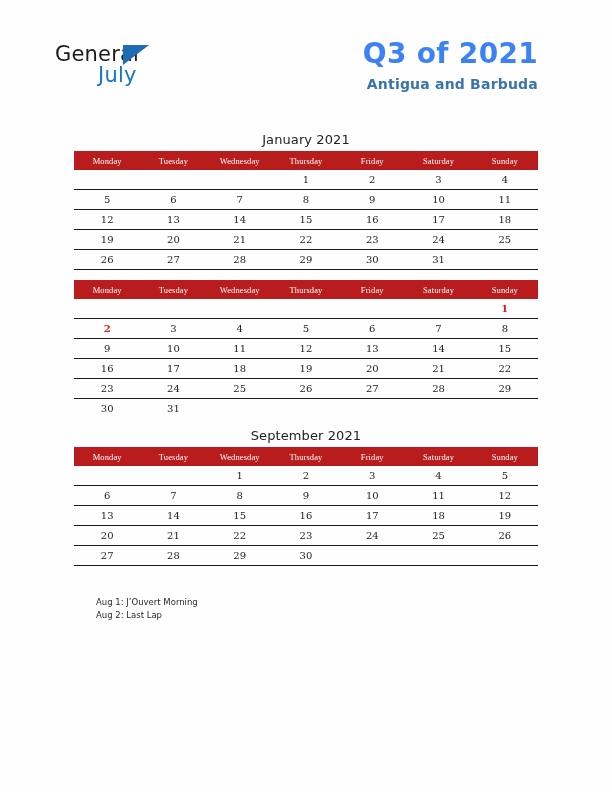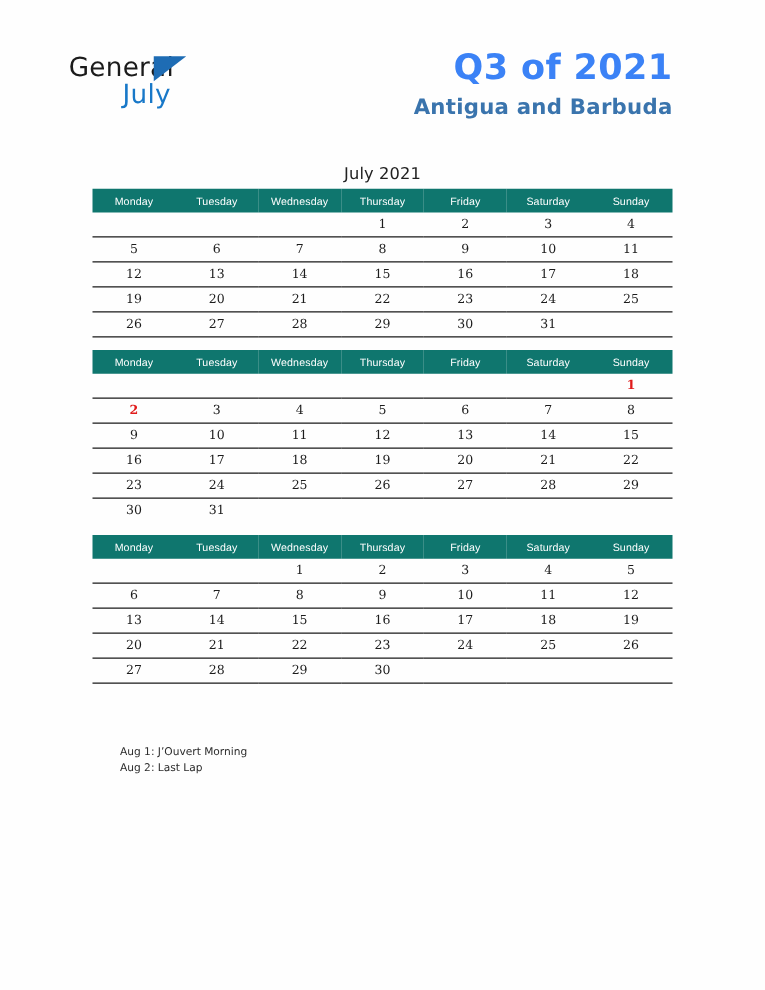--- a/index.html
+++ b/index.html
@@ -66,21 +66,21 @@
   }
   .quarter-title {
     font-size: 28px;
     font-weight: bold;
     color: #3b82f6;
     font-family: "DejaVu Sans", sans-serif;
     line-height: 1.15;
     letter-spacing: 0.3px;
   }
   .country-title {
-    font-size: 17px;
+    font-size: 14px;
     font-weight: bold;
     color: #3a74ad;
     font-family: "DejaVu Sans", sans-serif;
     margin-top: 6px;
     letter-spacing: 0.2px;
   }
 
   
   .months {
     position: absolute;
@@ -99,25 +99,25 @@
     font-family: "DejaVu Sans", sans-serif;
     padding-bottom: 4px;
     letter-spacing: 0.1px;
   }
   table.cal {
     width: 464px;
     border-collapse: collapse;
     table-layout: fixed;
   }
   table.cal th {
-    background: #0f766e;
+    background: #b91c1c;
     color: #ffffff;
     font-size: 8.5px;
     font-weight: normal;
-    font-family: Liberation Sans, sans-serif;
+    font-family: Liberation Serif, serif;
     height: 17px;
     text-align: center;
     vertical-align: middle;
     letter-spacing: 0.1px;
   }
   table.cal td {
     height: 17px;
     text-align: center;
     vertical-align: middle;
     font-size: 10px;
@@ -161,21 +161,21 @@
 
   <div class="title-block">
     <div class="quarter-title">Q3 of 2021</div>
     <div class="country-title">Antigua and Barbuda</div>
   </div>
 
 </div>
 
 <div class="months" id="months-container">
     <div class="month-block">
-      <div class="month-title">July 2021</div>
+      <div class="month-title">January 2021</div>
       <table class="cal">
         <thead>
           <tr>
             <th>Monday</th>
             <th>Tuesday</th>
             <th>Wednesday</th>
             <th>Thursday</th>
             <th>Friday</th>
             <th>Saturday</th>
             <th>Sunday</th>
@@ -295,20 +295,21 @@
             <td class="empty">&nbsp;</td>
             <td class="empty">&nbsp;</td>
             <td class="empty">&nbsp;</td>
             <td class="empty">&nbsp;</td>
             <td class="empty">&nbsp;</td>
           </tr>
         </tbody>
       </table>
     </div>
     <div class="month-block">
+      <div class="month-title">September 2021</div>
       <table class="cal">
         <thead>
           <tr>
             <th>Monday</th>
             <th>Tuesday</th>
             <th>Wednesday</th>
             <th>Thursday</th>
             <th>Friday</th>
             <th>Saturday</th>
             <th>Sunday</th>

